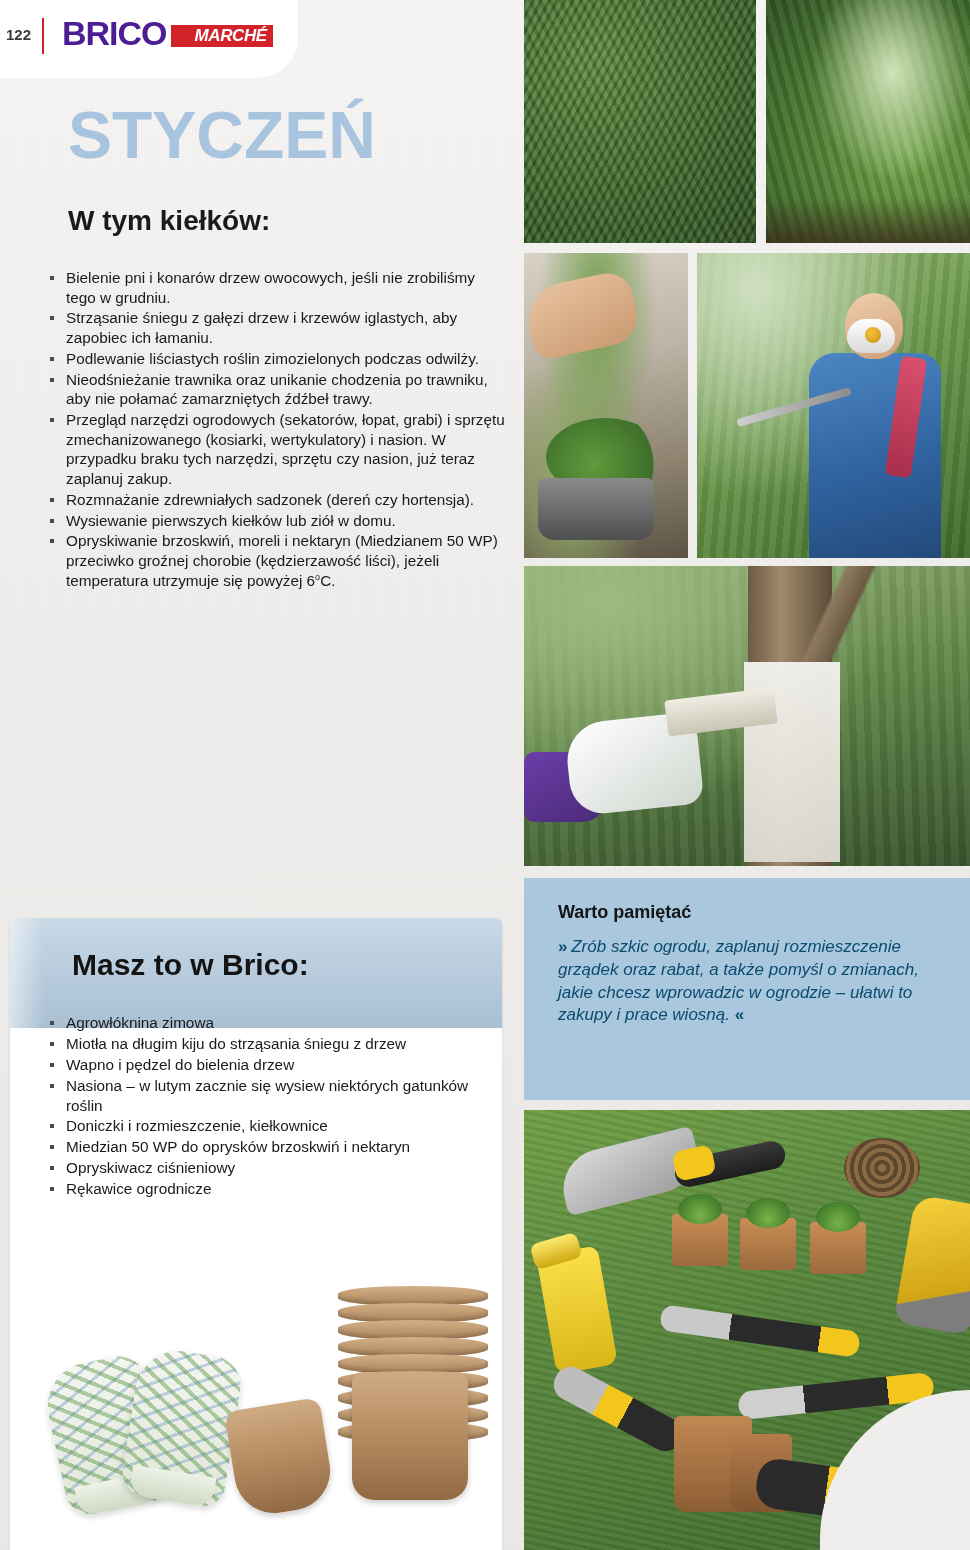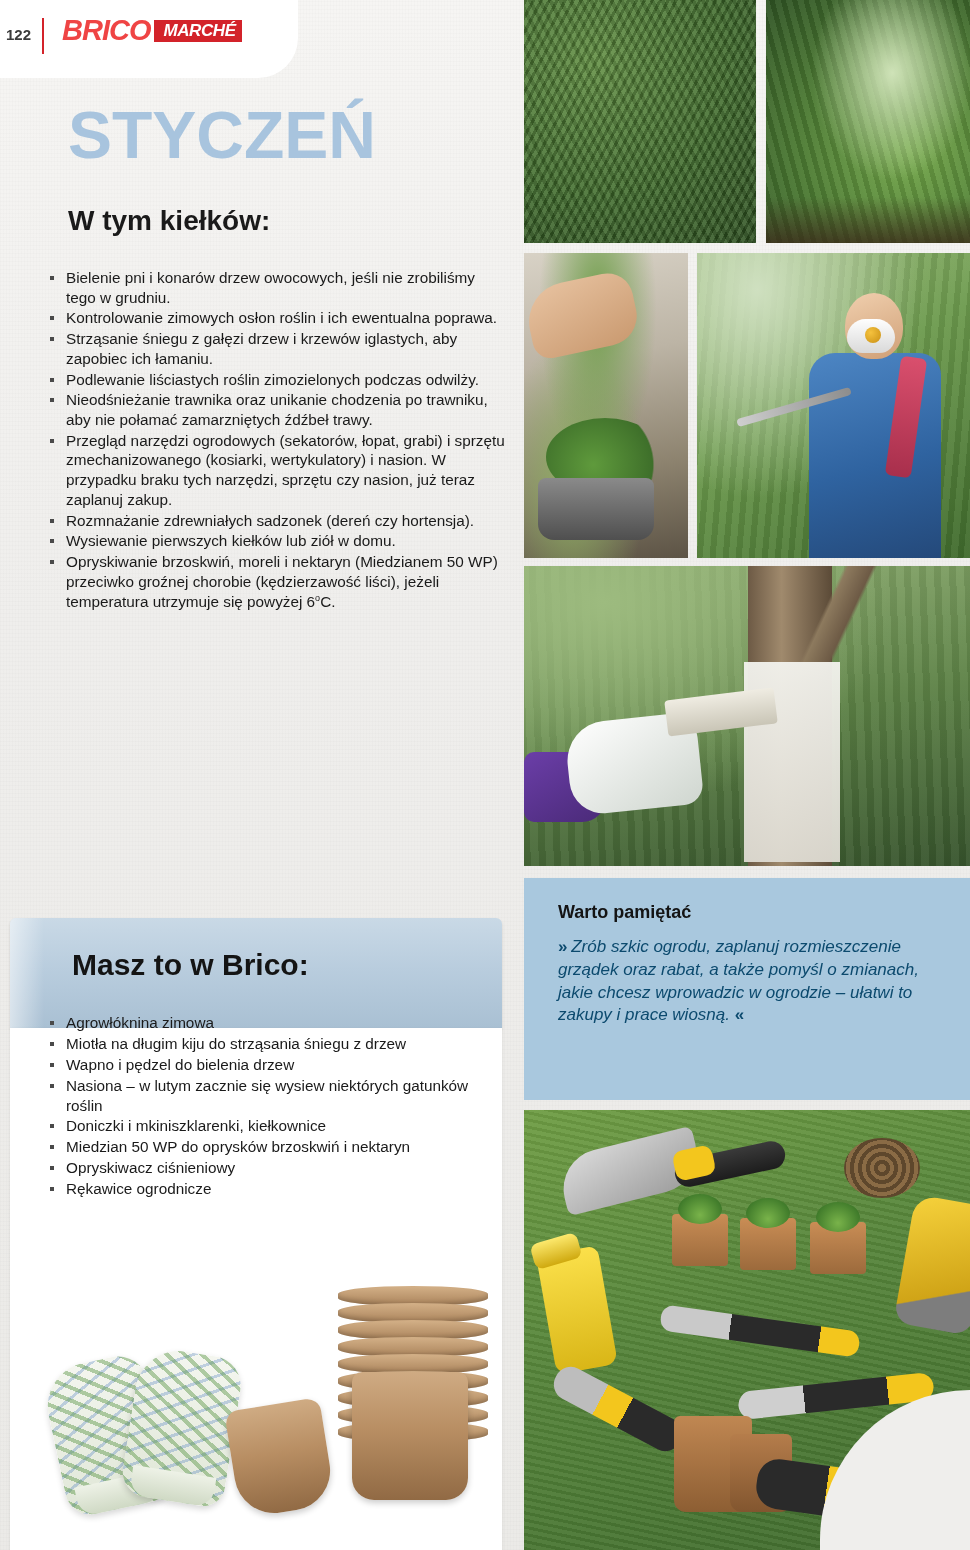--- a/index.html
+++ b/index.html
@@ -59,37 +59,36 @@
   }
   .logo {
     position: absolute;
     left: 62px;
     top: 16px;
     display: flex;
     align-items: flex-end;
     line-height: 1;
   }
   .logo-brico {
-    font-size: 29px;
+    font-size: 34px;
     font-weight: 900;
-    font-style: italic;
     letter-spacing: -1px;
-    color: #ef4444;
+    color: #4c1d95;
     font-family: "Liberation Sans", sans-serif;
   }
   .logo-marche {
     margin-left: 4px;
     margin-bottom: 3px;
     background: #d3232a;
     color: #ffffff;
     font-size: 17px;
     font-weight: 900;
     font-style: italic;
     letter-spacing: -0.4px;
-    padding: 2px 6px 3px 9px;
+    padding: 2px 6px 3px 24px;
   }
 
   
   .left-col {
     position: absolute;
     left: 0;
     top: 78px;
     width: 520px;
   }
   .month-title {
@@ -525,41 +524,40 @@
       <span class="logo-brico">BRICO</span>
       <span class="logo-marche">MARCHÉ</span>
     </div>
   </div>
 
   <div class="left-col">
     <div class="month-title">STYCZEŃ</div>
     <div class="subtitle">W tym kiełków:</div>
     <ul class="list">
       <li>Bielenie pni i konarów drzew owocowych, jeśli nie zrobiliśmy tego w grudniu.</li>
-      <li>Kontrolowanie zimowych osłon roślin i ich ewentualna poprawa.</li>
       <li>Strząsanie śniegu z gałęzi drzew i krzewów iglastych, aby zapobiec ich łamaniu.</li>
       <li>Podlewanie liściastych roślin zimozielonych podczas odwilży.</li>
       <li>Nieodśnieżanie trawnika oraz unikanie chodzenia po trawniku, aby nie połamać zamarzniętych źdźbeł trawy.</li>
       <li>Przegląd narzędzi ogrodowych (sekatorów, łopat, grabi) i sprzętu zmechanizowanego (kosiarki, wertykulatory) i nasion. W przypadku braku tych narzędzi, sprzętu czy nasion, już teraz zaplanuj zakup.</li>
       <li>Rozmnażanie zdrewniałych sadzonek (dereń czy hortensja).</li>
       <li>Wysiewanie pierwszych kiełków lub ziół w domu.</li>
       <li>Opryskiwanie brzoskwiń, moreli i nektaryn (Miedzianem 50 WP) przeciwko groźnej chorobie (kędzierzawość liści), jeżeli temperatura utrzymuje się powyżej 6<span class="sup">o</span>C.</li>
     </ul>
   </div>
 
   <div class="brico-banner">
     <div class="banner-title">Masz to w Brico:</div>
   </div>
   <div class="white-panel"></div>
   <ul class="shop-list">
     <li>Agrowłóknina zimowa</li>
     <li>Miotła na długim kiju do strząsania śniegu z drzew</li>
     <li>Wapno i pędzel do bielenia drzew</li>
     <li>Nasiona – w lutym zacznie się wysiew niektórych gatunków roślin</li>
-    <li>Doniczki i mkiniszklarenki, kiełkownice</li>
+    <li>Doniczki i rozmieszczenie, kiełkownice</li>
     <li>Miedzian 50 WP do oprysków brzoskwiń i nektaryn</li>
     <li>Opryskiwacz ciśnieniowy</li>
     <li>Rękawice ogrodnicze</li>
   </ul>
 
   <div class="prod gloves">
     <div class="glove-shape glove-a">
       <div class="glove-cuff"></div>
     </div>
     <div class="glove-shape glove-b">

